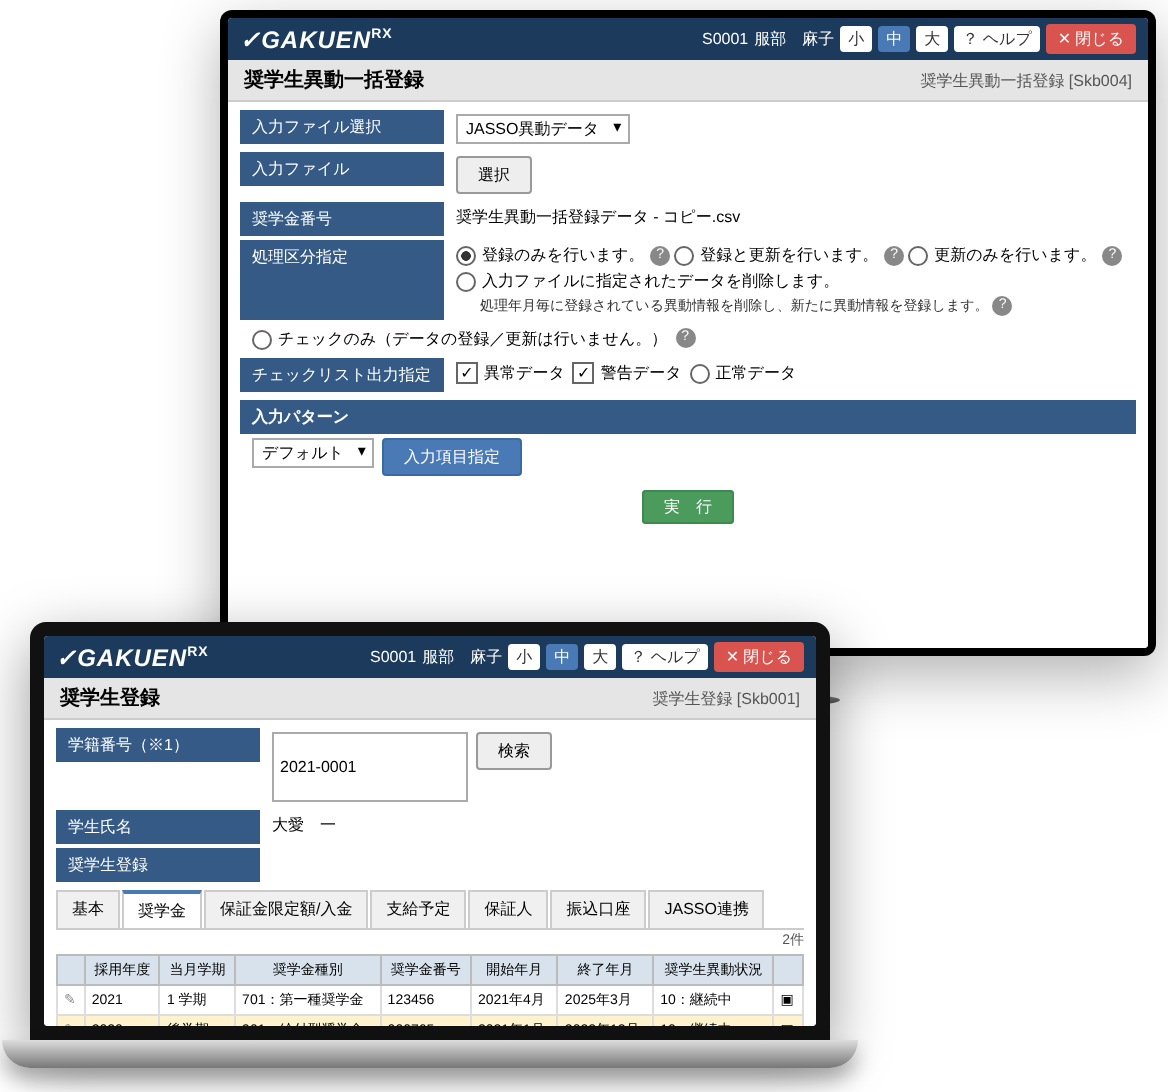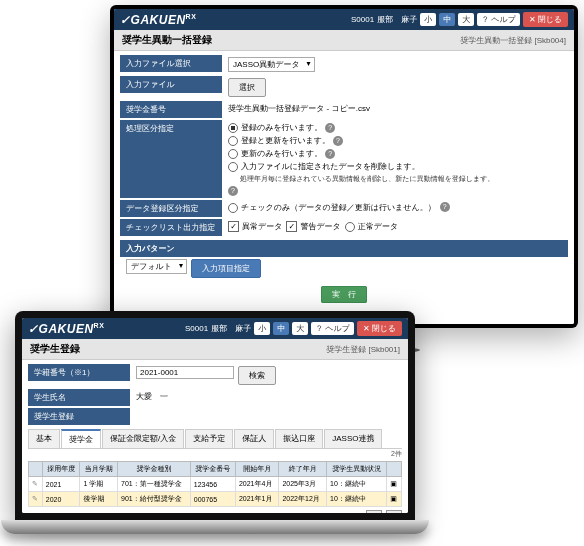--- a/index.html
+++ b/index.html
@@ -19,21 +19,21 @@
 .chip.blue{background:#4a7ab5;color:#fff}
 .close-btn{background:#d9534f;color:#fff;padding:2px 6px;border-radius:2px;font-size:8px;display:flex;gap:2px;align-items:center}
 .subhdr{background:#e5e5e5;border-bottom:1px solid #ccc;padding:3px 8px;display:flex;align-items:center;font-size:10px;font-weight:bold;flex-shrink:0}
 .subhdr .r{margin-left:auto;font-weight:normal;font-size:8px;color:#555}
 .content{flex:1;overflow:auto;background:#fff;padding:4px 6px}
 .row{display:flex;align-items:flex-start;font-size:8px;margin-bottom:2px}
 .lbl{background:#355a85;color:#fff;padding:3px 6px;width:90px;flex-shrink:0;font-size:8px}
 .val{padding:2px 6px;flex:1;display:flex;align-items:flex-start;gap:4px;flex-wrap:wrap}
 .sel{border:1px solid #aaa;padding:1px 14px 1px 4px;background:#fff;font-size:8px;position:relative}
 .sel::after{content:"▾";position:absolute;right:3px}
-input.txt{border:1px solid #aaa;padding:1px 3px;font-size:8px;width:90px}
+input.txt{border:1px solid #aaa;padding:12px 3px;font-size:8px;width:90px}
 .radio{display:flex;align-items:center;gap:3px;font-size:8px}
 .radio::before{content:"";width:8px;height:8px;border:1px solid #666;border-radius:50%;display:inline-block}
 .radio.on::before{background:radial-gradient(#333 40%,#fff 45%)}
 .check{display:flex;align-items:center;gap:3px}
 .check::before{content:"✓";width:9px;height:9px;border:1px solid #666;font-size:8px;line-height:9px;text-align:center;background:#fff}
 .q{width:10px;height:10px;border-radius:50%;background:#888;color:#fff;font-size:7px;text-align:center;line-height:10px;display:inline-block}
 .btn{padding:3px 10px;font-size:8px;border:1px solid #999;border-radius:2px;background:#eee}
 .btn.pri{background:#4a9b5c;color:#fff;border-color:#3d8a4f}
 .btn.blue{background:#4a7ab5;color:#fff;border-color:#3a6aa5}
 .center{text-align:center;margin:8px 0}
@@ -87,42 +87,41 @@
           <div class="val">
             <span class="btn">選択</span>
           </div>
         </div>
    <div class="row">
           <div class="lbl">奨学金番号</div>
           <div class="val">奨学生異動一括登録データ - コピー.csv</div>
         </div>
    <div class="row">
           <div class="lbl" style="align-self:stretch">処理区分指定</div>
-          <div class="val" style="flex-direction:column;align-items:flex-start;gap:2px">
+          <div class="val" style="align-items:flex-start;gap:2px">
      <div class="radio on">
               <span>登録のみを行います。</span>
               <span class="q">?</span>
             </div>
      <div class="radio">
               <span>登録と更新を行います。</span>
               <span class="q">?</span>
             </div>
      <div class="radio">
               <span>更新のみを行います。</span>
               <span class="q">?</span>
             </div>
      <div class="radio">
               <span>入力ファイルに指定されたデータを削除します。</span>
             </div>
      <div class="note">処理年月毎に登録されている異動情報を削除し、新たに異動情報を登録します。</div>
      <span class="q">?</span>
    </div>
         </div>
    <div class="row">
-          <div class="lbl">データ登録区分指定</div>
           <div class="val">
             <div class="radio">
               <span>チェックのみ（データの登録／更新は行いません。）</span>
             </div>
             <span class="q">?</span>
           </div>
         </div>
    <div class="row">
           <div class="lbl">チェックリスト出力指定</div>
           <div class="val">

